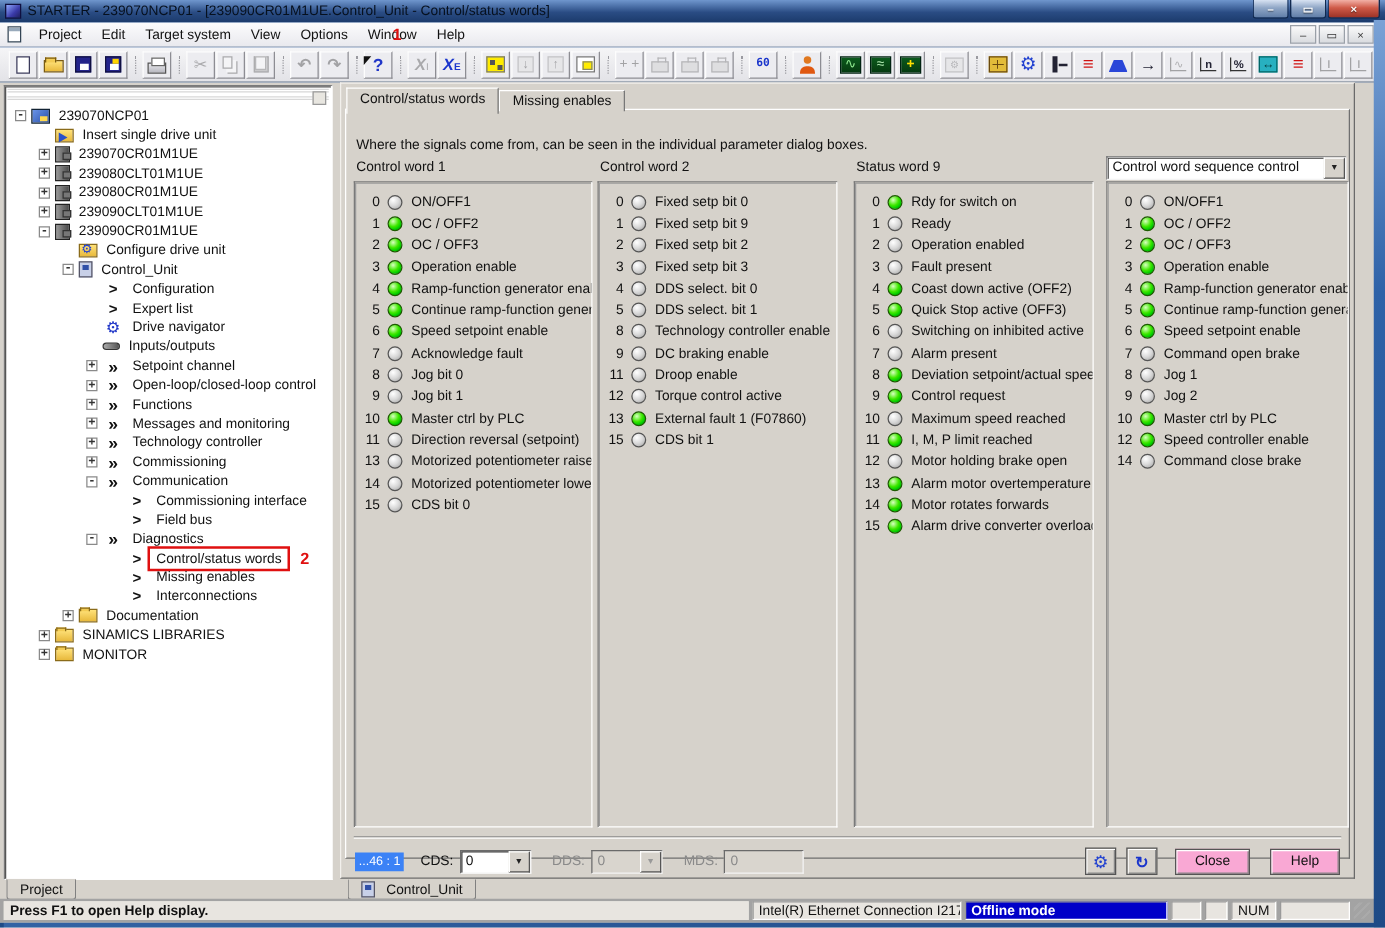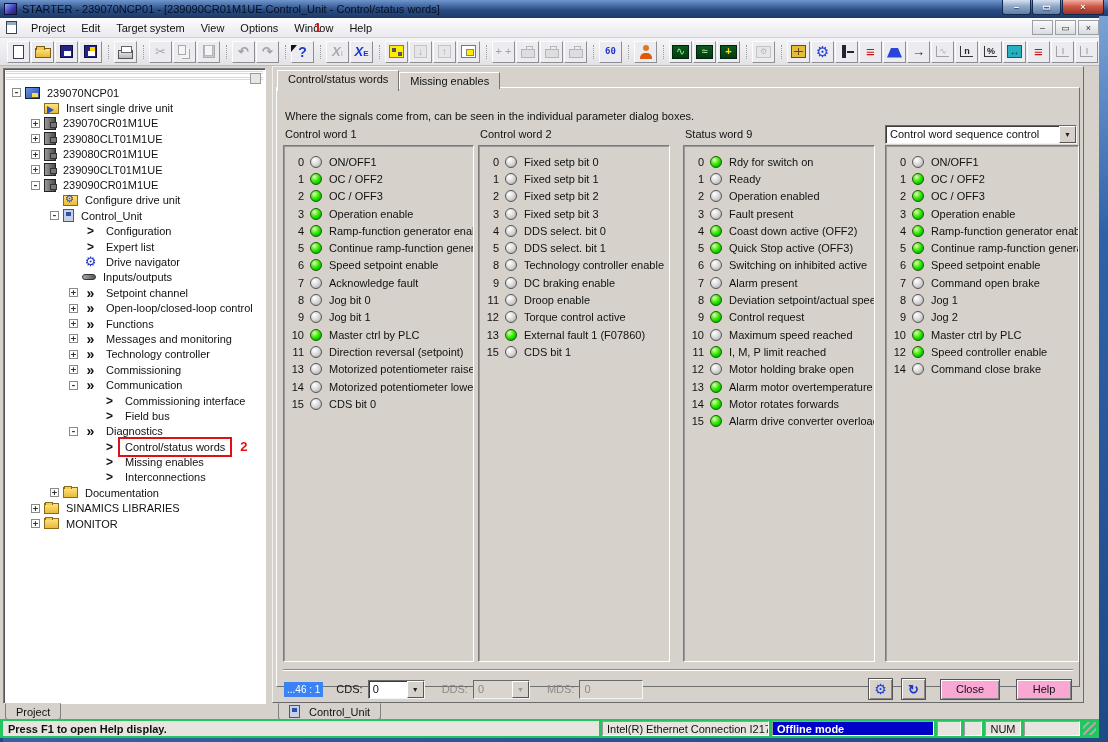--- a/index.html
+++ b/index.html
@@ -210,21 +210,21 @@
     box-shadow:inset 1px 1px 0 #fff, inset -1px -1px 0 #888;display:flex;align-items:center;justify-content:center;margin-left:8px;}
   .gear-glyph{font-size:14px;color:#2040d0;}
   .refresh-glyph{font-size:13px;font-weight:bold;color:#1a35cc;}
   .pushbtn{height:21px;background:#f9a8d4;border:1px solid #555;
     box-shadow:inset 1px 1px 0 #fff, inset -1px -1px 0 #888;
     display:flex;align-items:center;justify-content:center;}
   .close-btn{width:60px;margin-left:14px;}
   .help-btn{width:56px;margin-left:16px;}
 
   
-  .statusbar{position:absolute;left:0;bottom:4px;right:0;height:19px;background:#22c55e;
+  .statusbar{position:absolute;left:0;bottom:4px;right:0;height:19px;background:#a3a3a3;
     display:flex;align-items:center;gap:3px;padding:2px 12px 2px 3px;}
   .sb-cell{height:15px;border:1px solid;border-color:#9a9a9a #fff #fff #9a9a9a;
     display:flex;align-items:center;padding:0 4px;background:#e8e5e0;overflow:hidden;white-space:nowrap;}
   .sb-hint{flex:1;font-weight:bold;border-color:#e8e5e0;}
   .sb-conn{width:167px;padding-right:0;}
   .sb-offline{width:162px;background:#0000c8;color:#fff;font-weight:bold;}
   .sb-c1{width:24px;} .sb-c2{width:18px;}
   .sb-num{width:36px;justify-content:center;}
   .sb-c3{width:56px;}
   .sb-grip{width:13px;height:13px;border:none;background:
@@ -742,21 +742,21 @@
       <div class="col-panel">
 
       <div class="bitrow">
             <span class="bitnum">0</span>
             <span class="led"></span>
             <span>Fixed setp bit 0</span>
           </div>
           <div class="bitrow">
             <span class="bitnum">1</span>
             <span class="led"></span>
-            <span>Fixed setp bit 1</span>
+            <span>Fixed setp bit 9</span>
           </div>
           <div class="bitrow">
             <span class="bitnum">2</span>
             <span class="led"></span>
             <span>Fixed setp bit 2</span>
           </div>
           <div class="bitrow">
             <span class="bitnum">3</span>
             <span class="led"></span>
             <span>Fixed setp bit 3</span>

